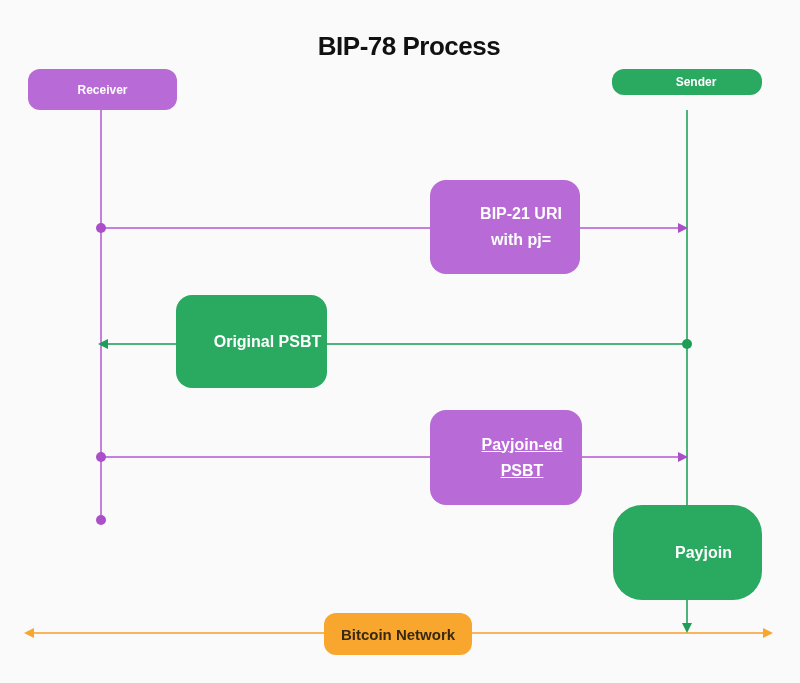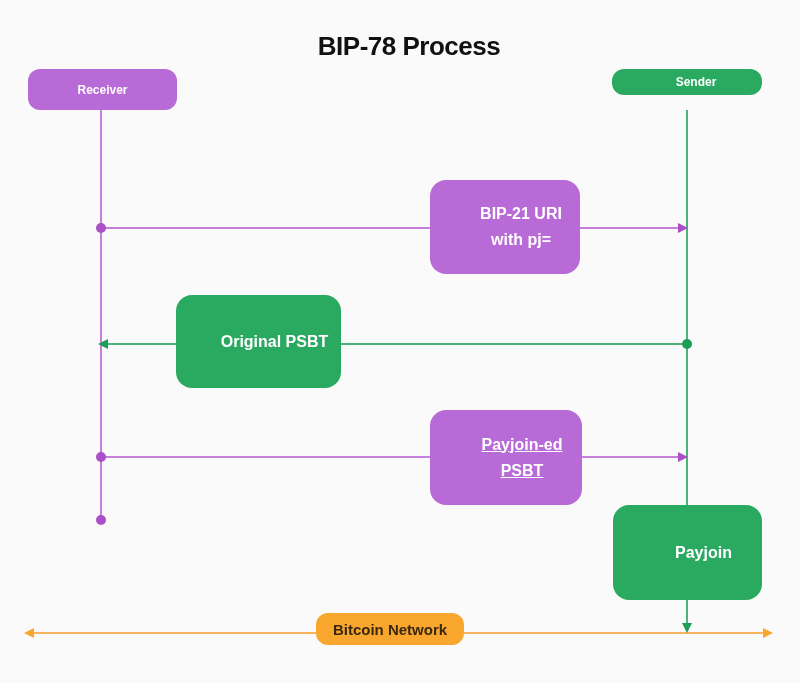--- a/index.html
+++ b/index.html
@@ -78,29 +78,29 @@
   </div>
   <div class="node actor green-bg" style="left:612px;top:69px;width:150px;height:26px;padding-left:18px;">
     <span>Sender</span>
   </div>
 
   <div class="node msg-box purple-bg" style="left:430px;top:180px;width:150px;height:94px;">
     <span>BIP-21 URI</span>
     <span>with pj=</span>
   </div>
 
-  <div class="node msg-box green-bg" style="left:176px;top:295px;width:165px;height:93px;">
+  <div class="node msg-box green-bg" style="left:176px;top:295px;width:151px;height:93px;">
     <span>Original PSBT</span>
   </div>
 
   <div class="node msg-box purple-bg" style="left:430px;top:410px;width:152px;height:95px;text-decoration:underline;">
     <span>Payjoin-ed PSBT</span>
   </div>
 
-  <div class="node msg-box green-bg" style="left:613px;top:505px;width:149px;height:95px;">
+  <div class="node msg-box green-bg" style="left:613px;top:505px;width:149px;height:95px;border-radius:29px;">
     <span>Payjoin</span>
   </div>
 
-  <div class="node orange-bg" style="left:316px;top:613px;width:148px;height:32px;font-weight:600;">
+  <div class="node orange-bg" style="left:324px;top:613px;width:148px;height:42px;font-weight:600;">
     <span>Bitcoin Network</span>
   </div>
 
 </div>
 
 </body></html>

